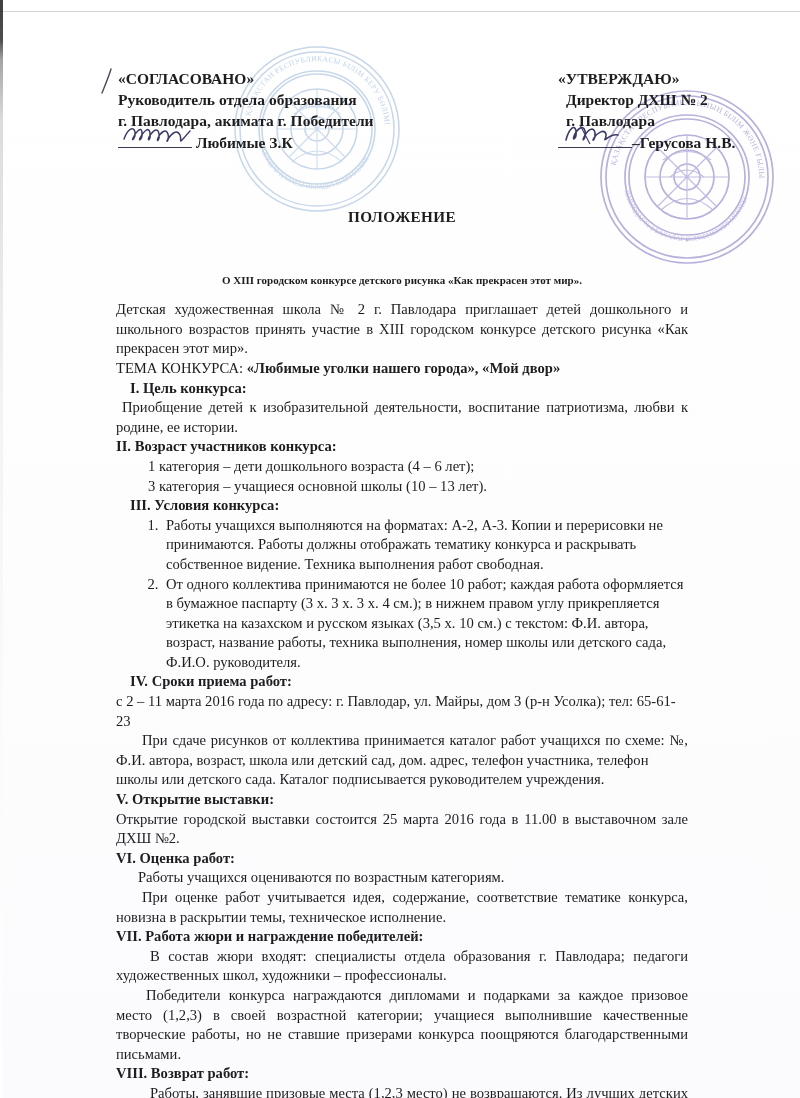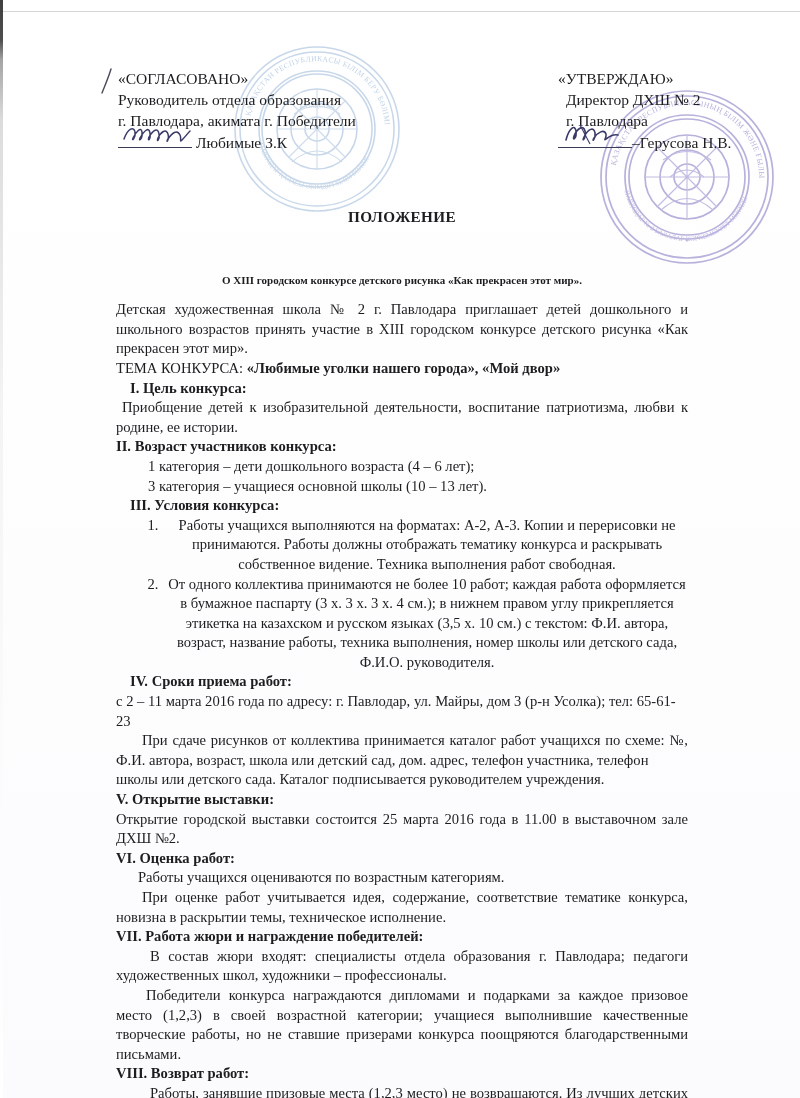--- a/index.html
+++ b/index.html
@@ -70,20 +70,21 @@
     width: 14px; height: 26px;
     pointer-events: none;
   }
   .pen-mark svg { display:block; }
   .hdr {
     position: absolute;
     top: 68px;
     font-size: 15.5px;
     line-height: 21px;
     white-space: nowrap;
+    font-weight: bold;
   }
   .hdr-left { left: 118px; }
   .hdr-right { left: 558px; }
   .hdr .ln { display: block; }
   .sig-line {
     display: inline-block;
     vertical-align: baseline;
     width: 74px;
     border-bottom: 1.3px solid #3a3a55;
     position: relative;
@@ -141,21 +142,21 @@
     text-align: left;
   }
   ol.numlist {
     margin: 0;
     padding-left: 46px;
     list-style-type: decimal;
   }
   ol.numlist li {
     margin: 0;
     padding-left: 4px;
-    text-align: center;
+    text-align: left;
   }
   .catline { padding-left: 32px; }
 </style>
 </head>
 <body>
 
 <div class="page">
 
   <div class="paper-tint"></div>
   <div class="scan-edge-top2"></div>

